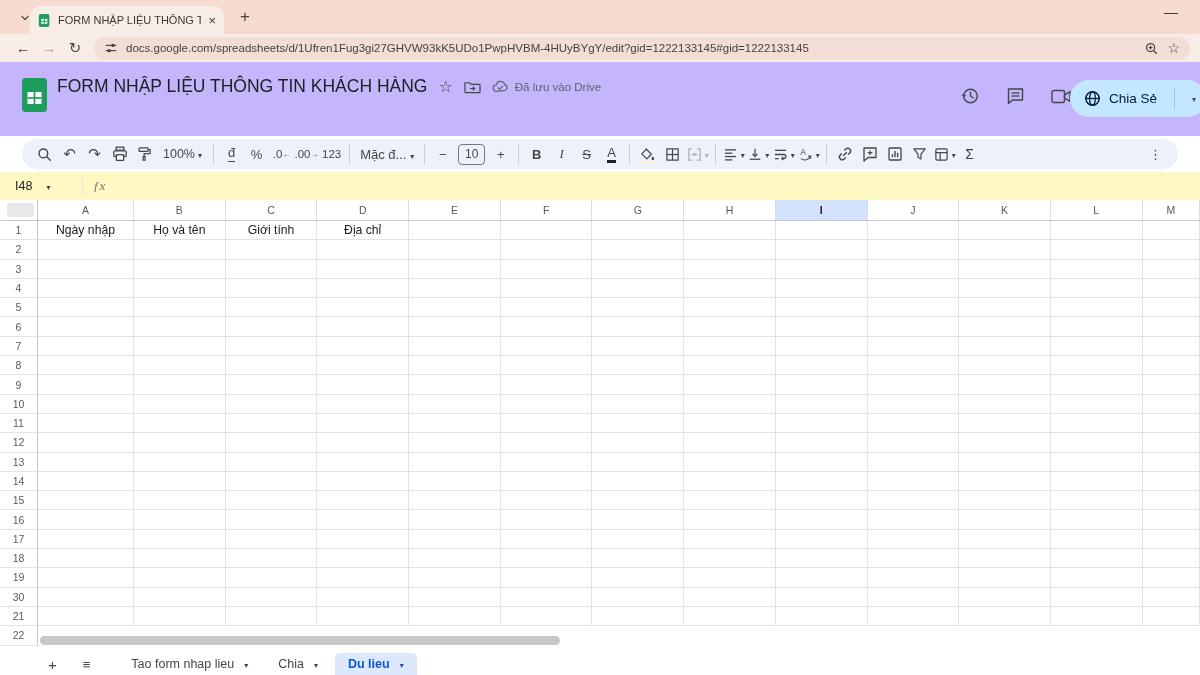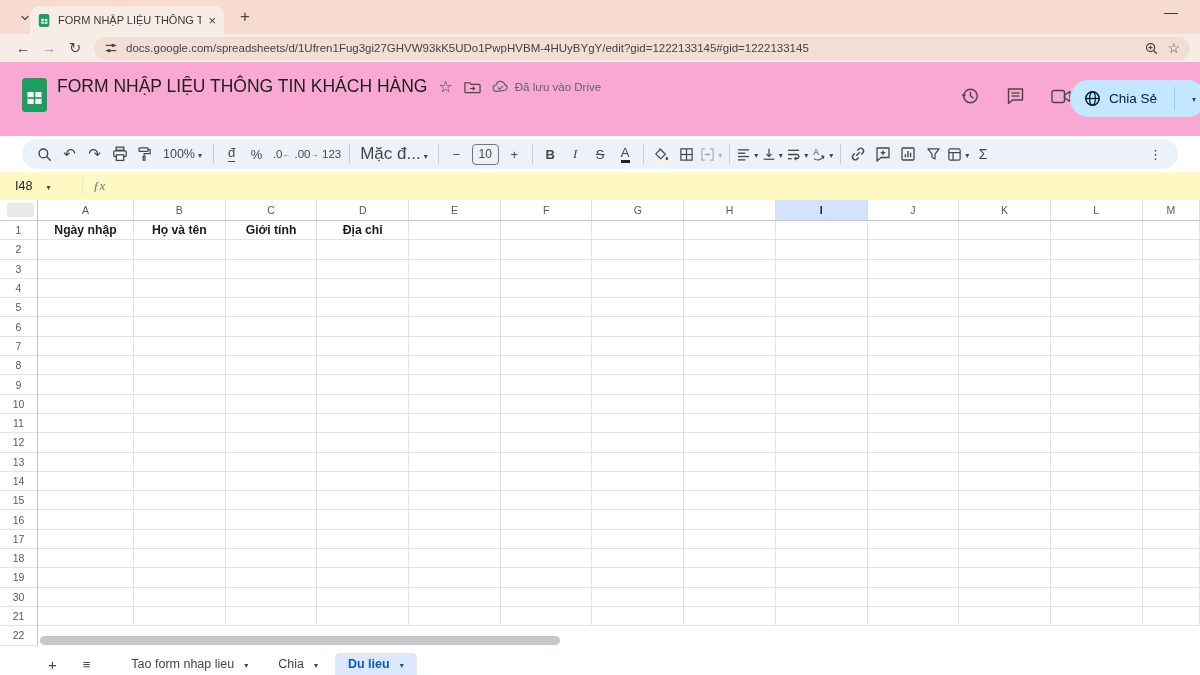--- a/index.html
+++ b/index.html
@@ -17,21 +17,21 @@
   .win-min { position:absolute; right:22px; top:4px; font-size:14px; color:#3d3935; }
 
   .urlbar { position:absolute; top:34px; left:0; right:0; height:28px; background:#f8ece6; display:flex; align-items:center; padding:0 10px; }
   .nav-ic { width:26px; text-align:center; font-size:14.5px; color:#46413d; }
   .nav-ic.dis { color:#b39d94; }
   .omnibox { flex:1; height:23px; margin-left:6px; background:#f3ded6; border-radius:12px; display:flex; align-items:center; padding:0 10px; gap:8px; }
   .url-text { flex:1; font-size:11.5px; color:#47423e; white-space:nowrap; overflow:hidden; }
   .omni-ic { color:#47423e; }
 
   
-  .app-header { position:absolute; top:62px; left:0; right:0; height:74px; background:#f9a8d4; }
+  .app-header { position:absolute; top:62px; left:0; right:0; height:74px; background:#c4b5fd; }
   .logo { position:absolute; left:21px; top:15px; }
   .title-row { position:absolute; left:57px; top:14px; display:flex; align-items:center; gap:11px; }
   .doc-title { font-size:17.5px; color:#1f1f1f; white-space:nowrap; }
   .hdr-mini-ic { color:#444746; display:flex; align-items:center; }
   .saved { display:flex; align-items:center; gap:6px; font-size:11.5px; color:#5f6368; }
   .menu-row { position:absolute; left:51px; top:42px; display:flex; }
   .menu-item { font-size:13.5px; color:#1f1f1f; padding:3px 7px; border-radius:4px; white-space:nowrap; }
   .hdr-right { position:absolute; right:116px; top:24px; display:flex; align-items:center; gap:26px; }
   .share { position:absolute; right:-6px; top:18px; width:136px; height:37px; background:#c2e7ff; border-radius:19px; display:flex; align-items:center; padding:0 10px 0 14px; gap:8px; }
   .share-label { font-size:13.5px; font-weight:500; color:#001d35; flex:1; }
@@ -41,21 +41,21 @@
   
   .toolbar-band { position:absolute; top:136px; left:0; right:0; height:36px; background:#fff; }
   .toolbar { position:absolute; left:22px; right:22px; top:3px; height:30px; background:#edf2fa; border-radius:15px; display:flex; align-items:center; padding:0 10px; color:#444746; }
   .tb { min-width:25px; height:24px; display:flex; align-items:center; justify-content:center; border-radius:4px; font-size:12.5px; color:#444746; position:relative; flex-shrink:0; }
   .tb.txt { font-size:13px; padding:0 3px; }
   .sep { width:1px; height:20px; background:#c9cdd3; margin:0 5px; flex-shrink:0; }
   .caret::before { content:"▾"; font-size:8px; }
   .caret { color:#444746; margin-left:3px; display:inline-block; }
   .caret.blue::before { color:#0b57d0; }
   .zoombox { display:flex; align-items:center; padding:0 6px; font-size:12.5px; flex-shrink:0; }
-  .fontname { display:flex; align-items:center; font-size:17px; padding:0 5px; min-width:64px; flex-shrink:0; }
+  .fontname { display:flex; align-items:center; font-size:13px; padding:0 5px; min-width:64px; flex-shrink:0; }
   .sizebox { width:27px; height:21px; border:1px solid #747775; border-radius:4px; font-size:12px; display:flex; align-items:center; justify-content:center; margin:0 3px; flex-shrink:0; }
   .bold-b { font-weight:700; }
   .ital-i { font-style:italic; font-family:"Liberation Serif",serif; }
   .strike-s { text-decoration:line-through; }
   .ucolor { border-bottom:3px solid #202124; line-height:1; padding-bottom:1px; font-weight:500;}
   .ucur { border-bottom:1px solid #444746; line-height:1.1; }
   .fillbar { position:absolute; left:5px; bottom:2px; width:15px; height:3px; background:#fbf3dc; border-radius:1px; }
   .dis38 { opacity:.38; }
   .dec-wrap { display:flex; align-items:flex-end; font-size:11.5px; }
   .dec-arrow { font-size:8px; margin-bottom:1px; }
@@ -74,21 +74,21 @@
   .corner { width:38px; flex-shrink:0; border-right:1px solid #c4c7cc; border-bottom:1px solid #c4c7cc; background:#fff; position:relative; }
   .corner::after { content:""; position:absolute; left:7px; top:3px; right:3px; bottom:3px; background:#e9e9ec; border-radius:2px; }
   .colh { border-right:1px solid #dadce0; border-bottom:1px solid #c4c7cc; display:flex; align-items:center; justify-content:center; font-size:10.5px; color:#575b5f; background:#fff; }
   .colh.sel { background:#d3e3fd; color:#1f1f1f; font-weight:700; }
   .gridbody { display:flex; }
   .rowhdrs { width:38px; flex-shrink:0; }
   .rowh { height:19.3px; border-right:1px solid #c4c7cc; border-bottom:1px solid #e1e3e6; display:flex; align-items:center; justify-content:center; font-size:10.5px; color:#575b5f; }
   .cells { flex:1; }
   .cellrow { display:flex; height:19.3px; }
   .cell { border-right:1px solid #e1e3e6; border-bottom:1px solid #e1e3e6; font-size:12.2px; color:#1b1b1b; display:flex; align-items:center; justify-content:center; white-space:nowrap; }
-  .cell.bold { font-weight:700; }
+  .cell.bold { font-weight:400; }
   .hscroll { position:absolute; left:40px; top:436px; width:520px; height:9px; background:#c6c8ca; border-radius:5px; }
 
   
   .sheetbar { position:absolute; top:653px; left:0; right:0; height:22px; background:#fff; display:flex; align-items:stretch; }
   .sb-ic { align-self:center; font-size:15px; color:#444746; }
   .sb-plus { margin-left:48px; }
   .sb-menu { margin-left:26px; font-size:13px; }
   .stabs { display:flex; margin-left:28px; align-items:stretch; gap:4px; }
   .stab { display:flex; align-items:center; gap:7px; padding:0 13px; font-size:12.5px; color:#444746; white-space:nowrap; }
   .stab.active { background:#dde8fc; border-radius:5px 5px 0 0; color:#0b57d0; font-weight:700; }

